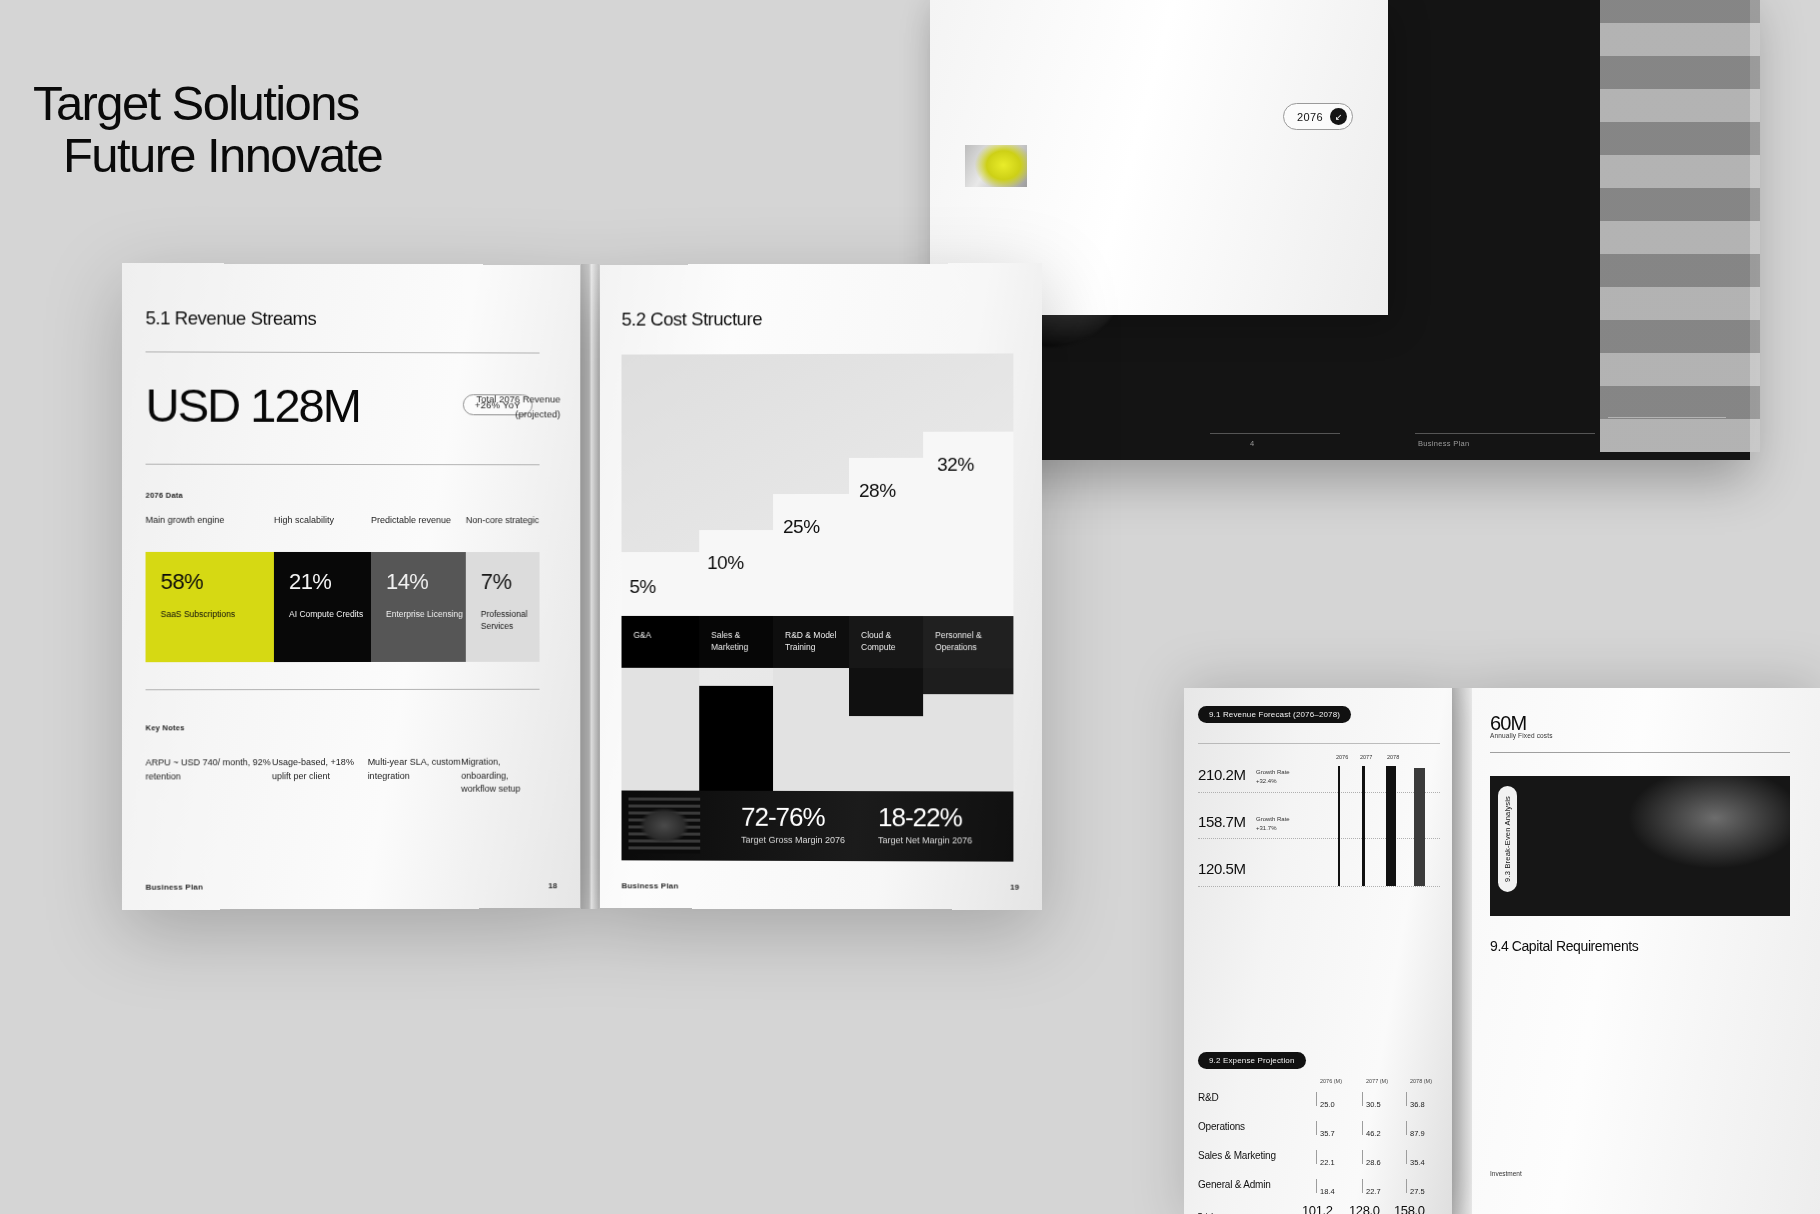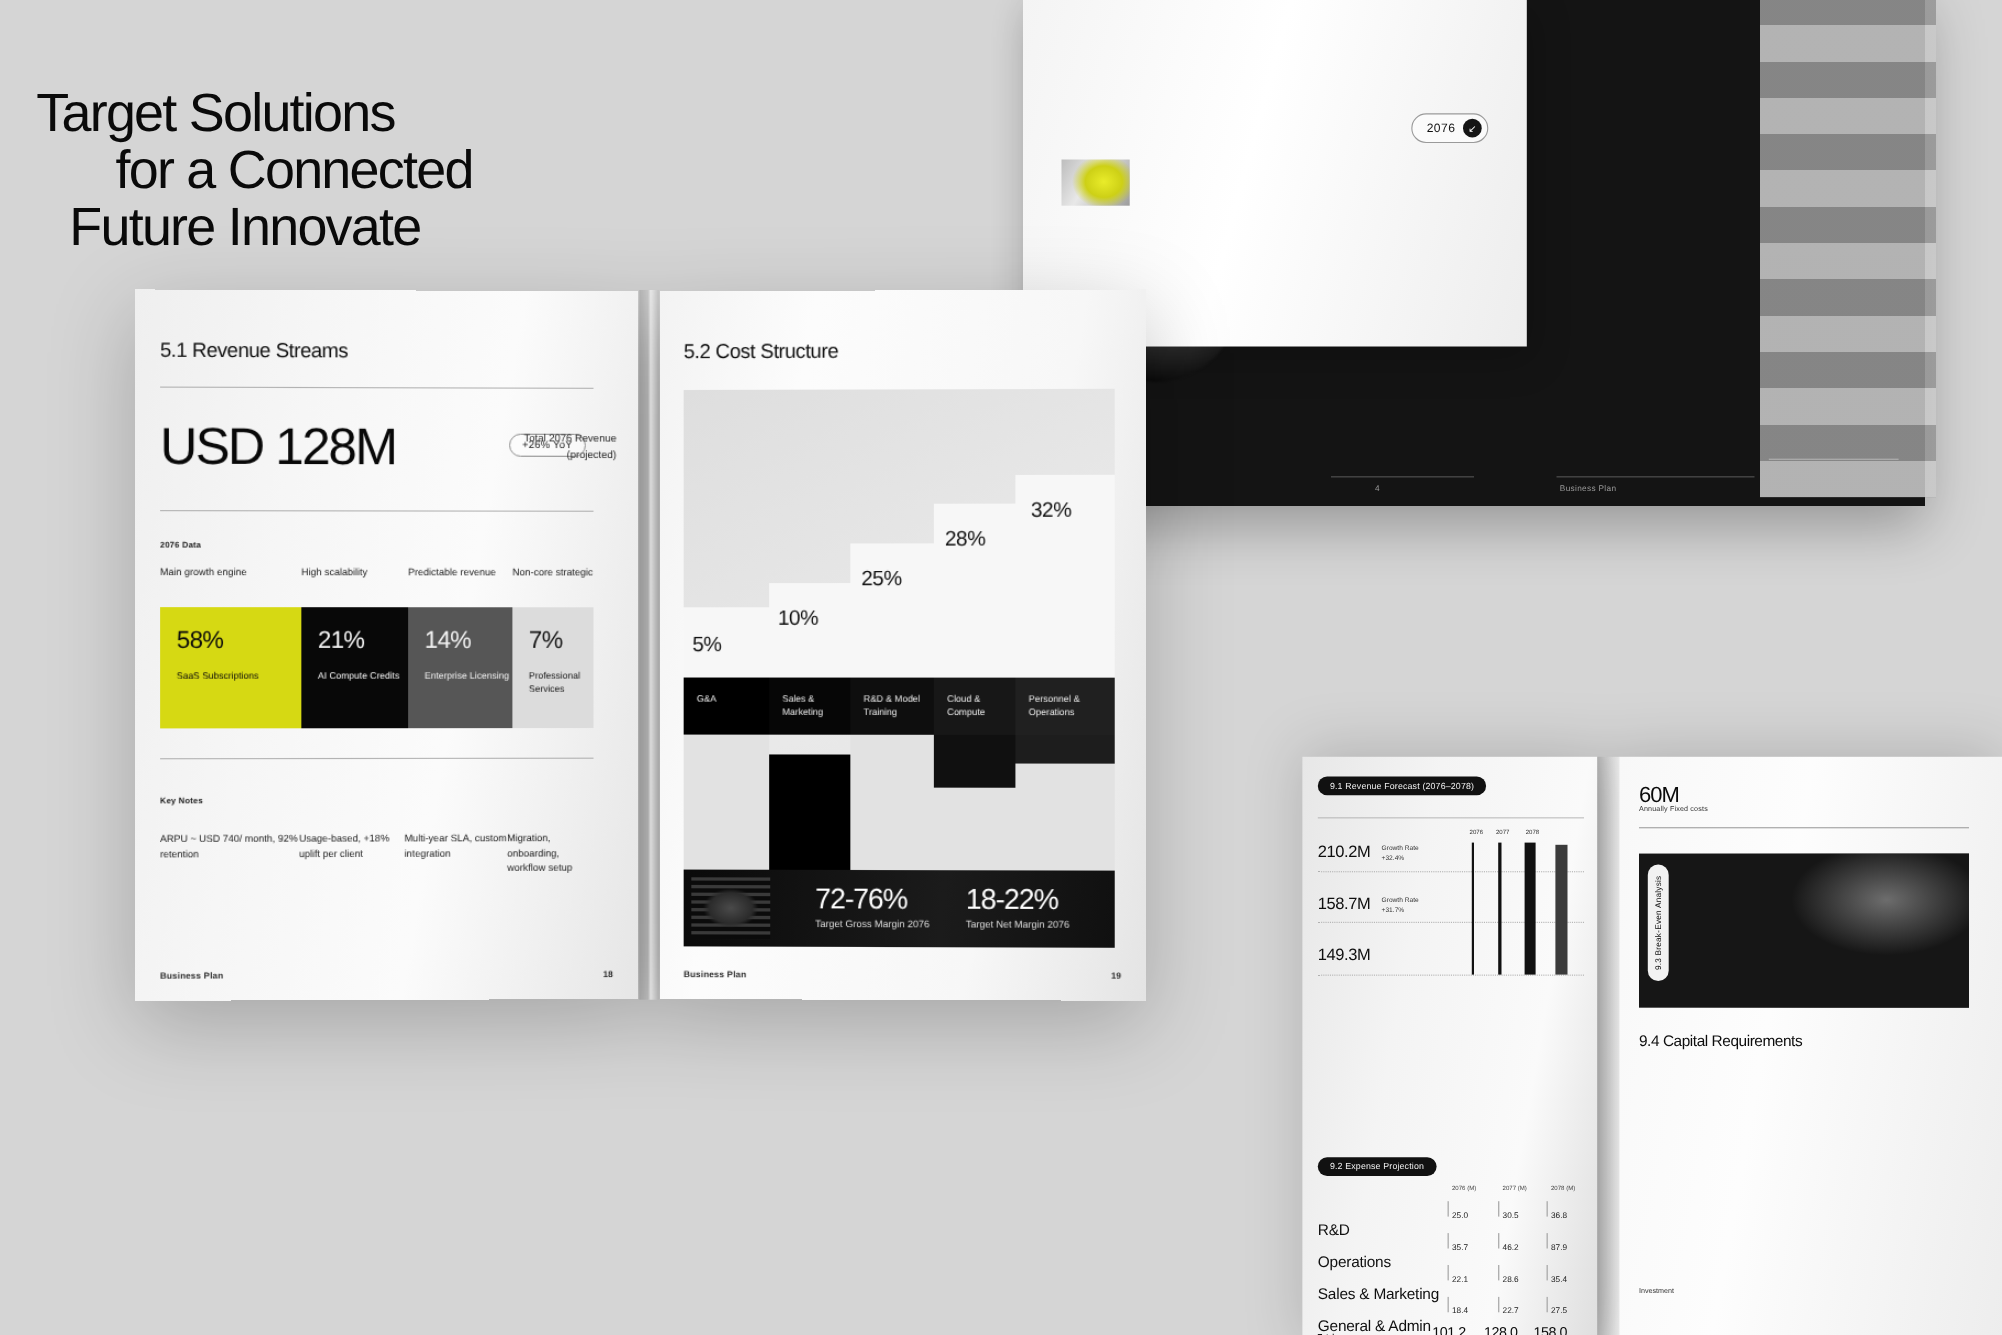--- a/index.html
+++ b/index.html
@@ -178,21 +178,21 @@
   }
   .fc-val { position:absolute; font-size:15px; letter-spacing:-.4px; color:#0e0e0e; }
   .fc-gr  { position:absolute; font-size:6px; line-height:1.5; color:#333; }
   .fc-line{ position:absolute; height:1px; border-top:1px dotted #b0b0b0; }
   .fc-bar { position:absolute; bottom:0; background:#111; }
   .fc-yr  { position:absolute; font-size:5.5px; color:#333; }
 
   .tbl { position:absolute; left:14px; top:404px; width:242px; font-size:10px; }
   .tbl .hdr { position:absolute; font-size:5.5px; color:#444; }
   .tbl .row { position:relative; height:29px; }
-  .tbl .row .nm { position:absolute; left:0; top:18px; font-size:14px; letter-spacing:-.2px; color:#101010; }
+  .tbl .row .nm { position:absolute; left:0; top:0; font-size:10px; letter-spacing:-.2px; color:#101010; }
   .tbl .row .v  { position:absolute; top:8px; font-size:7.5px; color:#1a1a1a; }
   .tbl .tick { position:absolute; top:0; width:1px; height:14px; background:#9d9d9d; }
   .tot-lbl { position:absolute; left:14px; top:524px; font-size:6.5px; font-weight:bold; color:#1a1a1a; }
   .tot-v   { position:absolute; top:515px; font-size:13px; letter-spacing:-.4px; color:#0c0c0c; }
 
   .br-big { position:absolute; left:18px; top:24px; font-size:20px; letter-spacing:-.9px; color:#0b0b0b; }
   .br-sub { position:absolute; left:18px; top:44px; font-size:6.5px; color:#333; letter-spacing:.15px; }
   .br-rule{ position:absolute; left:18px; top:64px; width:300px; height:1px; background:#9f9f9f; }
   .br-photo {
     position:absolute; left:18px; top:88px; width:300px; height:140px;
@@ -228,21 +228,20 @@
   <div class="stripes-page">
     <div class="sp-rule"></div>
   </div>
 
   <div class="cover-page">
     
   </div>
 
   <div class="cover-title">
     <div class="l1">Target Solutions</div>
-    <div class="l2">for a Connected</div>
     <div class="l3">Future Innovate</div>
   </div>
   <div class="cover-thumb"></div>
 
   <div class="cover-pill">
     <span class="txt">2076</span>
     <span class="dot">↙</span>
   </div>
 
   <div class="spread">
@@ -372,21 +371,21 @@
       <div class="fc-val" style="left:14px; top:78px;">210.2M</div>
       <div class="fc-gr" style="left:72px; top:80px;">Growth Rate</div>
       <div class="fc-gr" style="left:72px; top:89px;">+32.4%</div>
       <div class="fc-line" style="left:14px; top:104px; width:242px;"></div>
 
       <div class="fc-val" style="left:14px; top:125px;">158.7M</div>
       <div class="fc-gr" style="left:72px; top:127px;">Growth Rate</div>
       <div class="fc-gr" style="left:72px; top:136px;">+31.7%</div>
       <div class="fc-line" style="left:14px; top:150px; width:242px;"></div>
 
-      <div class="fc-val" style="left:14px; top:172px;">149.3M</div>
+      <div class="fc-val" style="left:14px; top:172px;">120.5M</div>
       <div class="fc-line" style="left:14px; top:198px; width:242px;"></div>
 
       <div class="fc-yr" style="left:152px; top:66px;">2076</div>
       <div class="fc-yr" style="left:176px; top:66px;">2077</div>
       <div class="fc-yr" style="left:203px; top:66px;">2078</div>
 
       <div style="position:absolute; left:150px; top:78px; height:120px; width:110px;">
         <div class="fc-bar" style="left:4px;  width:2px;  height:120px;"></div>
         <div class="fc-bar" style="left:28px; width:3px;  height:120px;"></div>
         <div class="fc-bar" style="left:52px; width:10px; height:120px;"></div>

